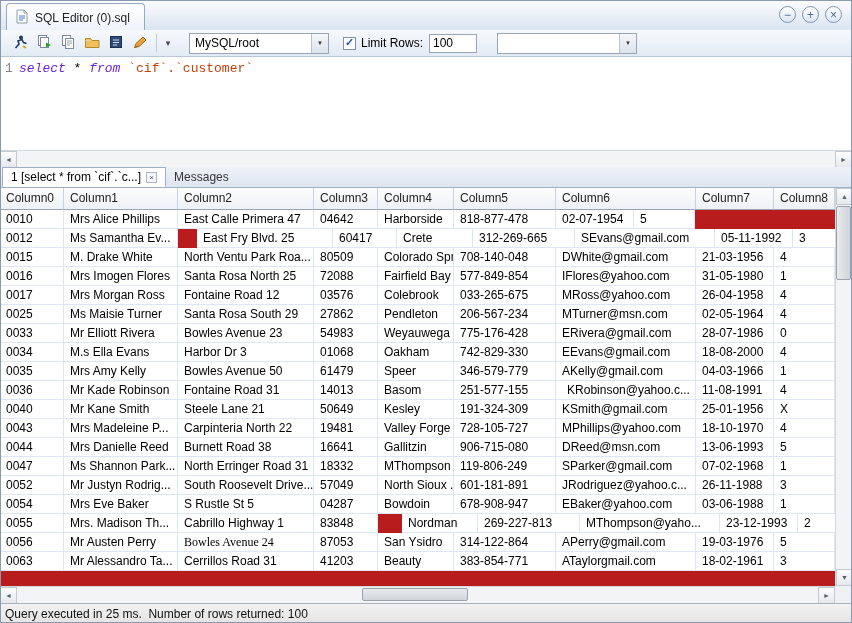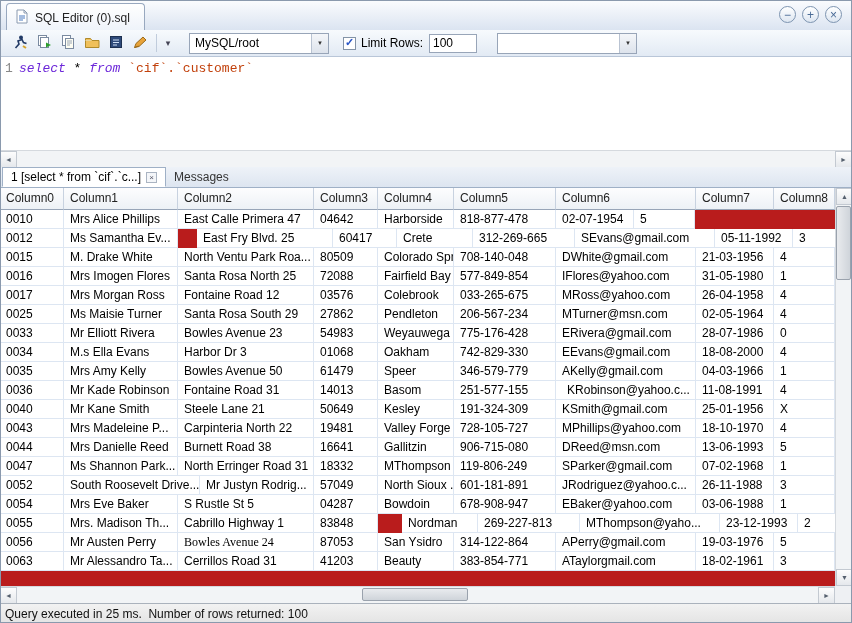--- a/index.html
+++ b/index.html
@@ -390,22 +390,22 @@
         <div class="cell" style="width: 136px;">North Erringer Road 31</div>
         <div class="cell" style="width: 64px;">18332</div>
         <div class="cell" style="width: 76px;">MThompson</div>
         <div class="cell" style="width: 102px;">119-806-249</div>
         <div class="cell" style="width: 140px;">SParker@gmail.com</div>
         <div class="cell" style="width: 78px;">07-02-1968</div>
         <div class="cell" style="width: 61px;">1</div>
       </div>
       <div class="grid-row">
         <div class="cell" style="width: 64px;">0052</div>
+        <div class="cell" style="width: 114px;">Mr Justyn Rodrig...</div>
         <div class="cell" style="width: 136px;">South Roosevelt Drive...</div>
-        <div class="cell" style="width: 114px;">Mr Justyn Rodrig...</div>
         <div class="cell" style="width: 64px;">57049</div>
         <div class="cell" style="width: 76px;">North Sioux ...</div>
         <div class="cell" style="width: 102px;">601-181-891</div>
         <div class="cell" style="width: 140px;">JRodriguez@yahoo.c...</div>
         <div class="cell" style="width: 78px;">26-11-1988</div>
         <div class="cell" style="width: 61px;">3</div>
       </div>
       <div class="grid-row">
         <div class="cell" style="width: 64px;">0054</div>
         <div class="cell" style="width: 114px;">Mrs Eve Baker</div>

